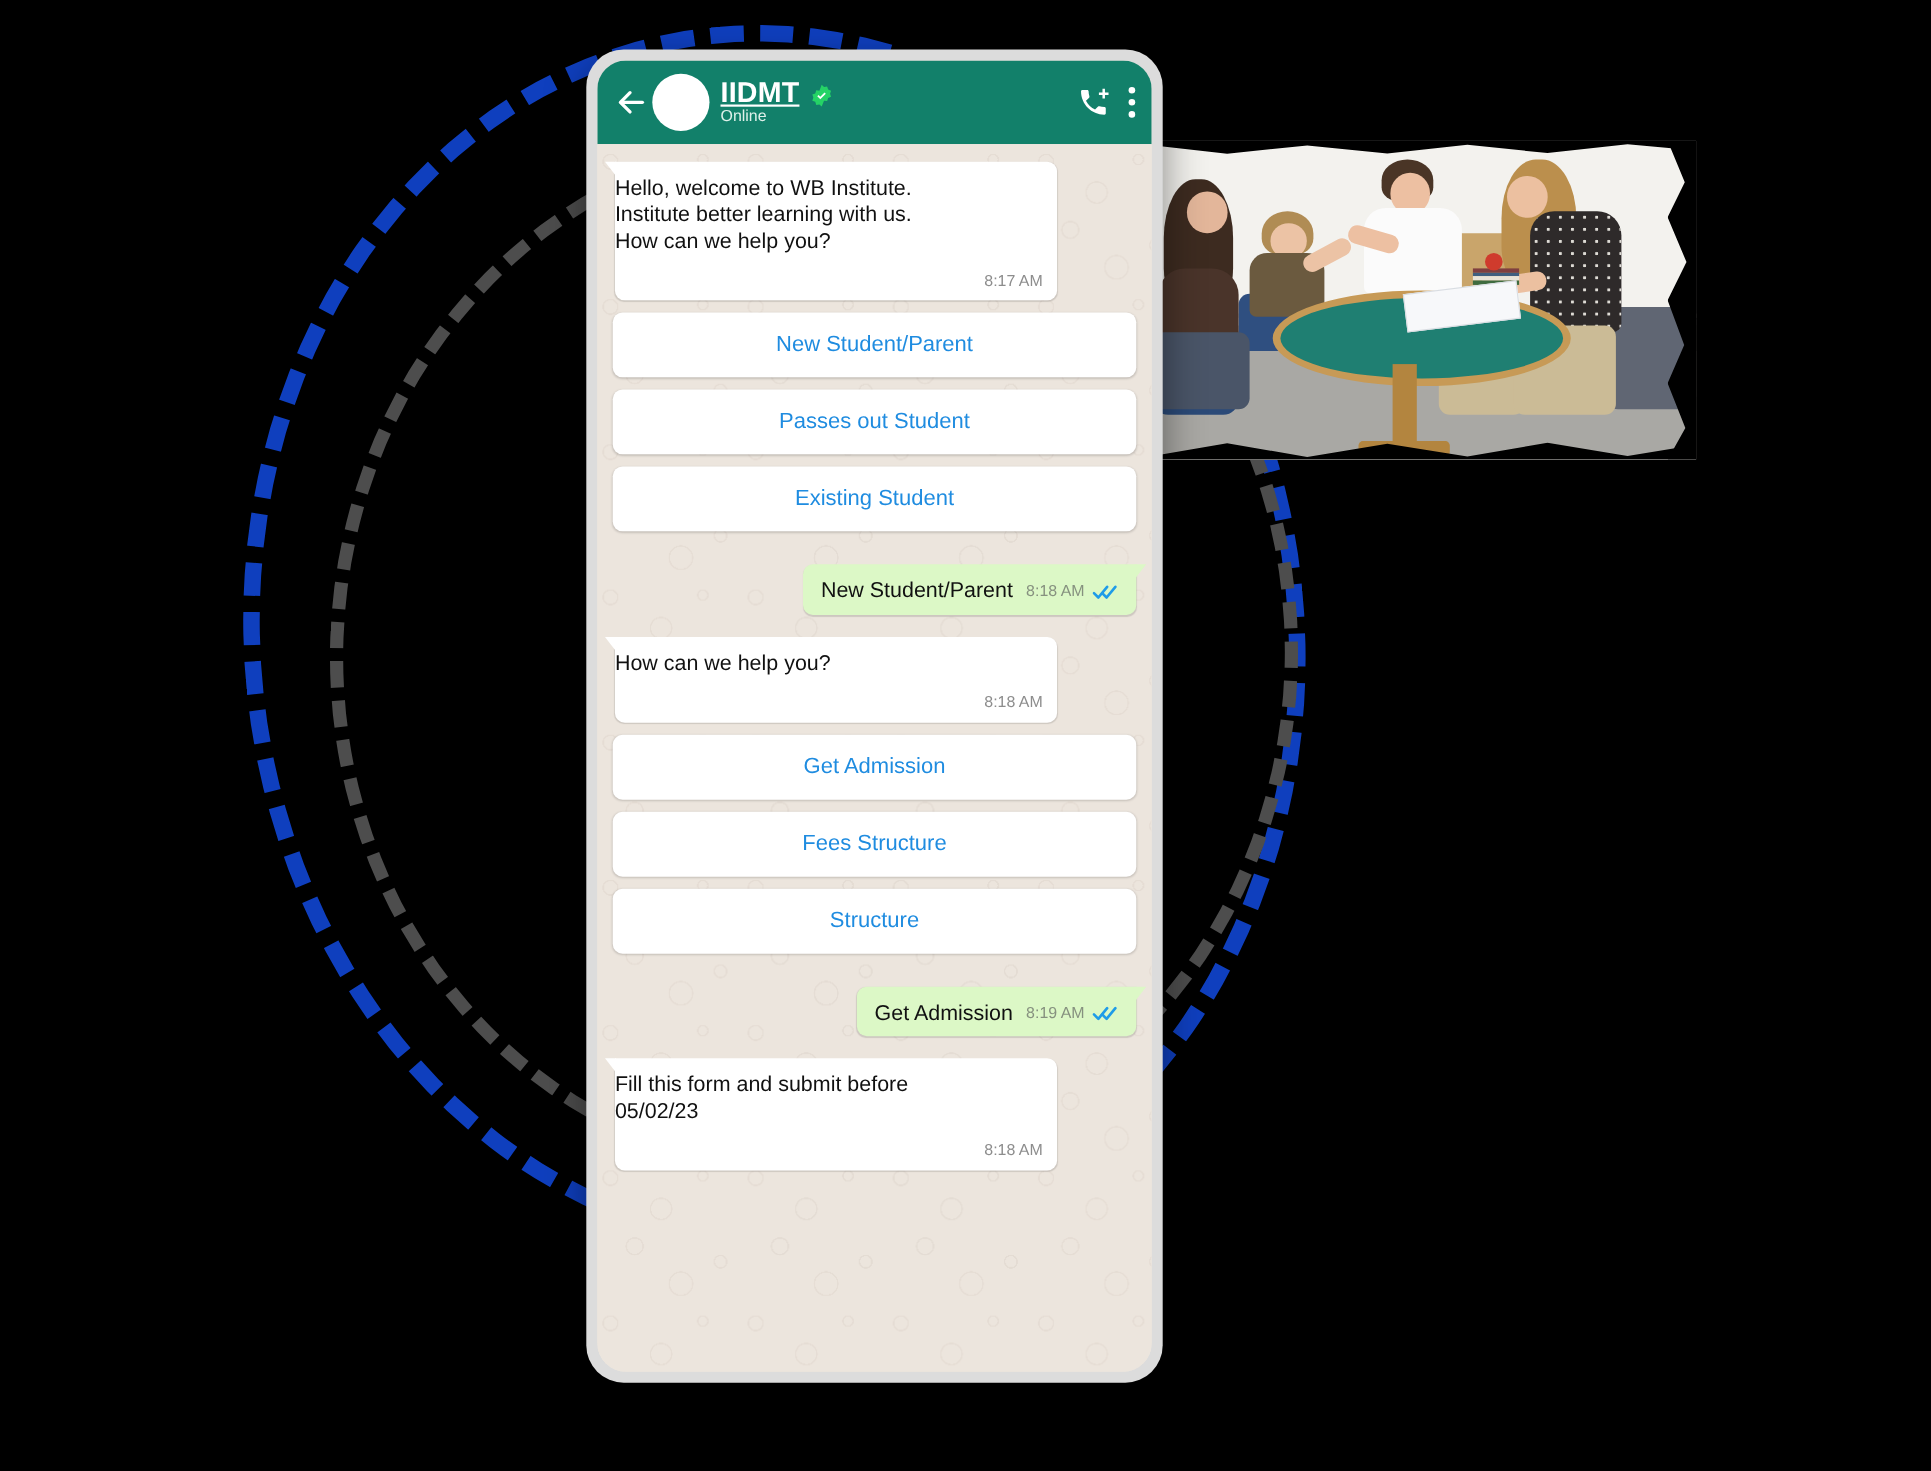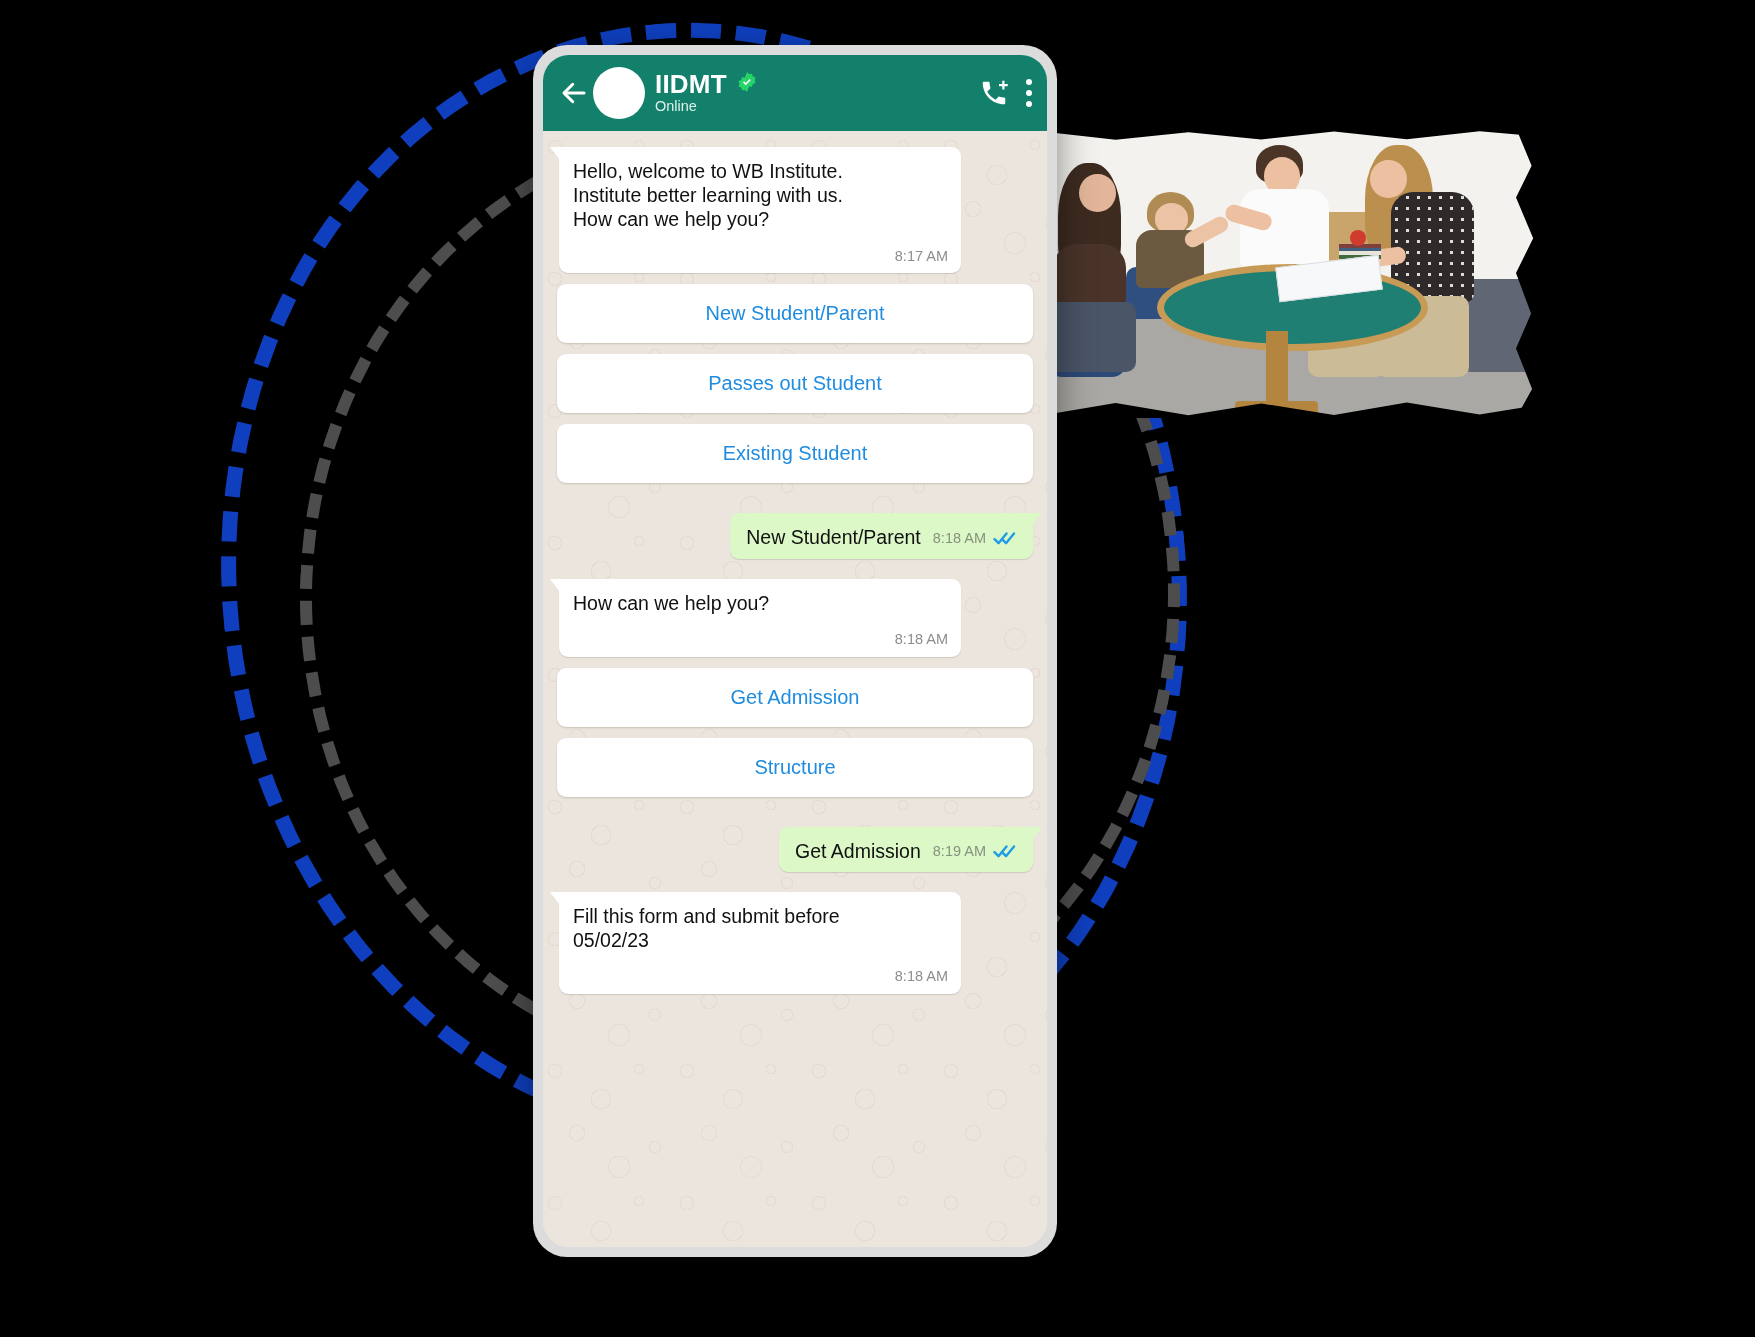--- a/index.html
+++ b/index.html
@@ -116,21 +116,21 @@
 
   
   .wa-header {
     position: relative; display: flex; align-items: center;
     height: 76px; padding: 0 14px 0 16px; background: #12806a; color: #fff;
   }
   .back-arrow { width: 30px; height: 30px; flex: 0 0 auto; margin-right: 4px; }
   .back-arrow svg { display:block; width:100%; height:100%; }
   .avatar { width: 52px; height: 52px; border-radius: 50%; background: #ffffff; flex: 0 0 auto; margin-right: 10px; }
   .id-block { flex: 1 1 auto; min-width: 0; display:flex; flex-direction:column; justify-content:center; }
-  .id-top { display: flex; align-items: flex-start; gap: 9px; }
+  .id-top { display: flex; align-items: flex-end; gap: 9px; text-decoration: underline; }
   .wa-title { font-size: 26px; font-weight: bold; letter-spacing: .2px; line-height: 1.05; }
   .verified { width: 22px; height: 22px; flex:0 0 auto; }
   .verified svg { display:block; width:100%; height:100%; }
   .wa-status { font-size: 14.5px; color: #dff0ea; margin-top: 1px; line-height: 1.1; }
   .hdr-icons { display: flex; align-items: center; gap: 16px; margin-left: 8px; }
   .icon-call { width: 30px; height: 30px; }
   .icon-call svg { display:block; width:100%; height:100%; }
   .icon-kebab { width: 7px; display:flex; flex-direction:column; gap:5px; align-items:center; padding: 2px 4px; }
   .icon-kebab i { width: 6px; height: 6px; border-radius: 50%; background:#fff; display:block; }
 
@@ -150,21 +150,21 @@
       radial-gradient(circle at 58px 44px, transparent 9px, #ded5cc 9px, #ded5cc 10.2px, transparent 10.4px),
       radial-gradient(circle at 96px 14px, transparent 4px, #ddd4cb 4px, #ddd4cb 5.2px, transparent 5.4px),
       radial-gradient(circle at 34px 78px, transparent 7px, #ded5cc 7px, #ded5cc 8.2px, transparent 8.4px),
       radial-gradient(circle at 112px 92px, transparent 5px, #ddd4cb 5px, #ddd4cb 6.2px, transparent 6.4px),
       radial-gradient(circle at 76px 112px, transparent 10px, #ded5cc 10px, #ded5cc 11.2px, transparent 11.4px);
     background-size: 132px 132px, 132px 132px, 132px 132px, 132px 132px, 132px 132px, 132px 132px;
   }
   .chat-inner { position: relative; }
 
   .msg-in, .msg-out {
-    position: relative; border-radius: 9px; padding: 12px 13px 8px 14px;
+    position: relative; border-radius: 9px; padding: 12px 13px 8px 0;
     box-shadow: 0 1px 1px rgba(0,0,0,.13);
     font-size: 19.5px; color: #111; line-height: 1.24;
   }
   .msg-in {
     background: #ffffff; margin-right: 72px; margin-left: 2px;
     border-top-left-radius: 0;
   }
   .msg-in::before {
     content:''; position:absolute; left:-9px; top:0;
     border-width: 0 10px 13px 0; border-style: solid;
@@ -351,20 +351,21 @@
           <div class="gap-md"></div>
 
           <div class="msg-in">
             <div class="bubble-line">How can we help you?</div>
             <div class="meta meta-in">
               <span class="time">8:18 AM</span>
             </div>
           </div>
 
           <button class="opt-btn">Get Admission</button>
+          <button class="opt-btn">Fees Structure</button>
           <button class="opt-btn">Structure</button>
 
           <div class="gap-lg"></div>
 
           <div class="out-row">
             <div class="msg-out">
               <div class="out-inline">
                 <span class="bubble-line">Get Admission</span>
                 <span class="meta">
                   <span class="time time-out">8:19 AM</span>

